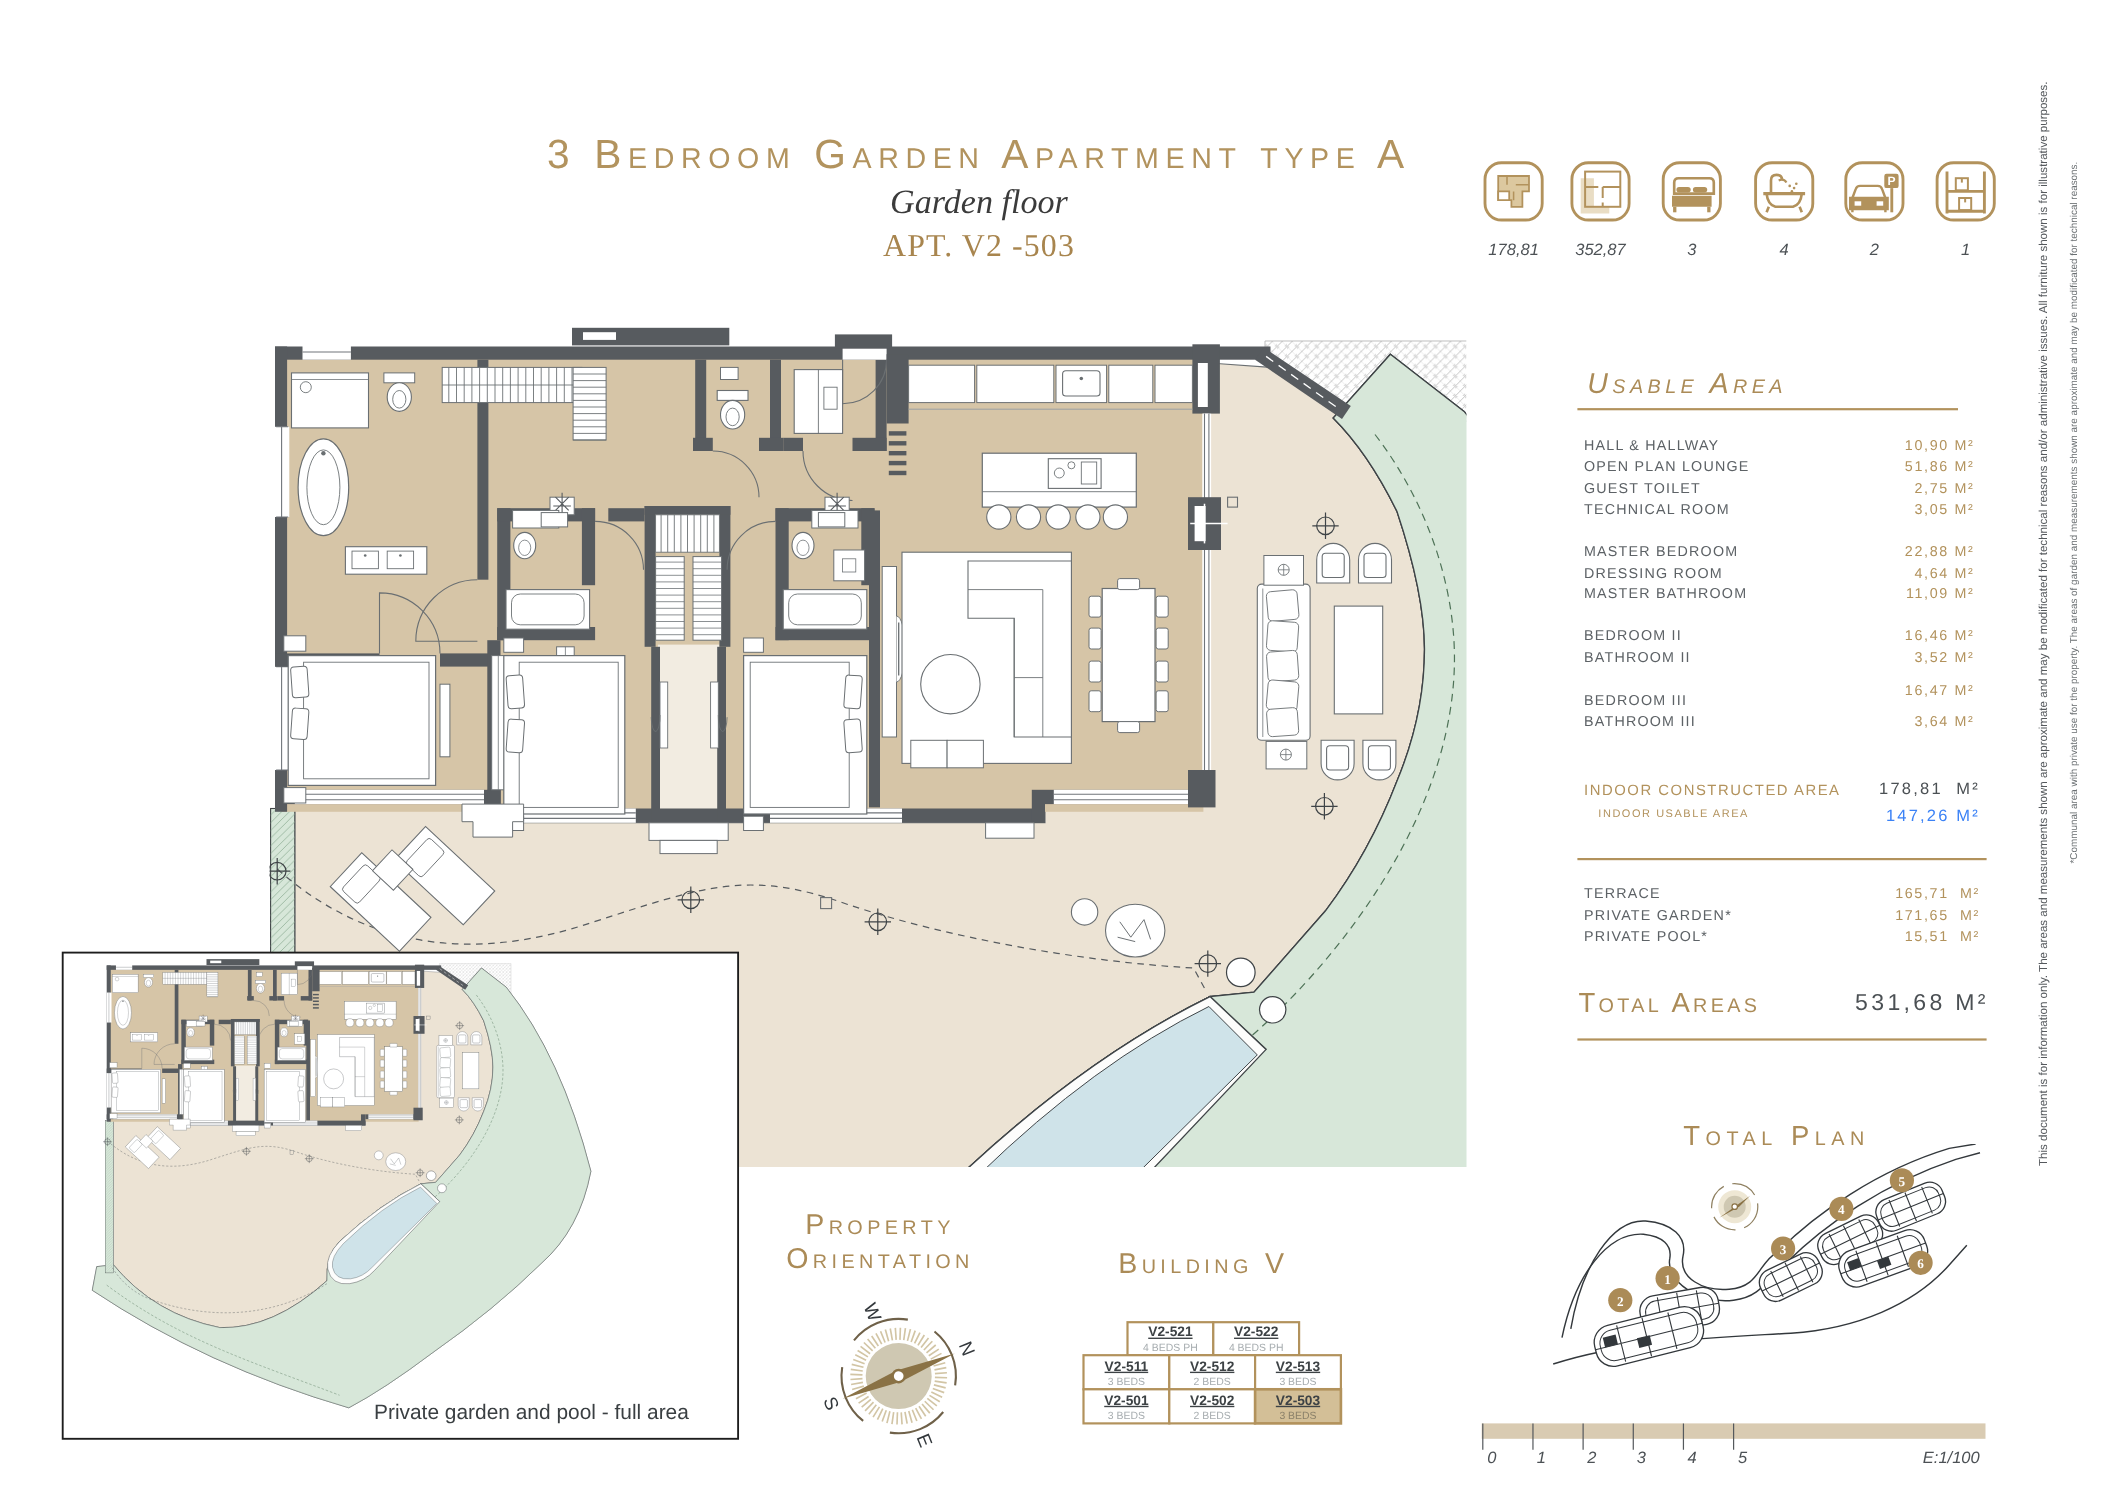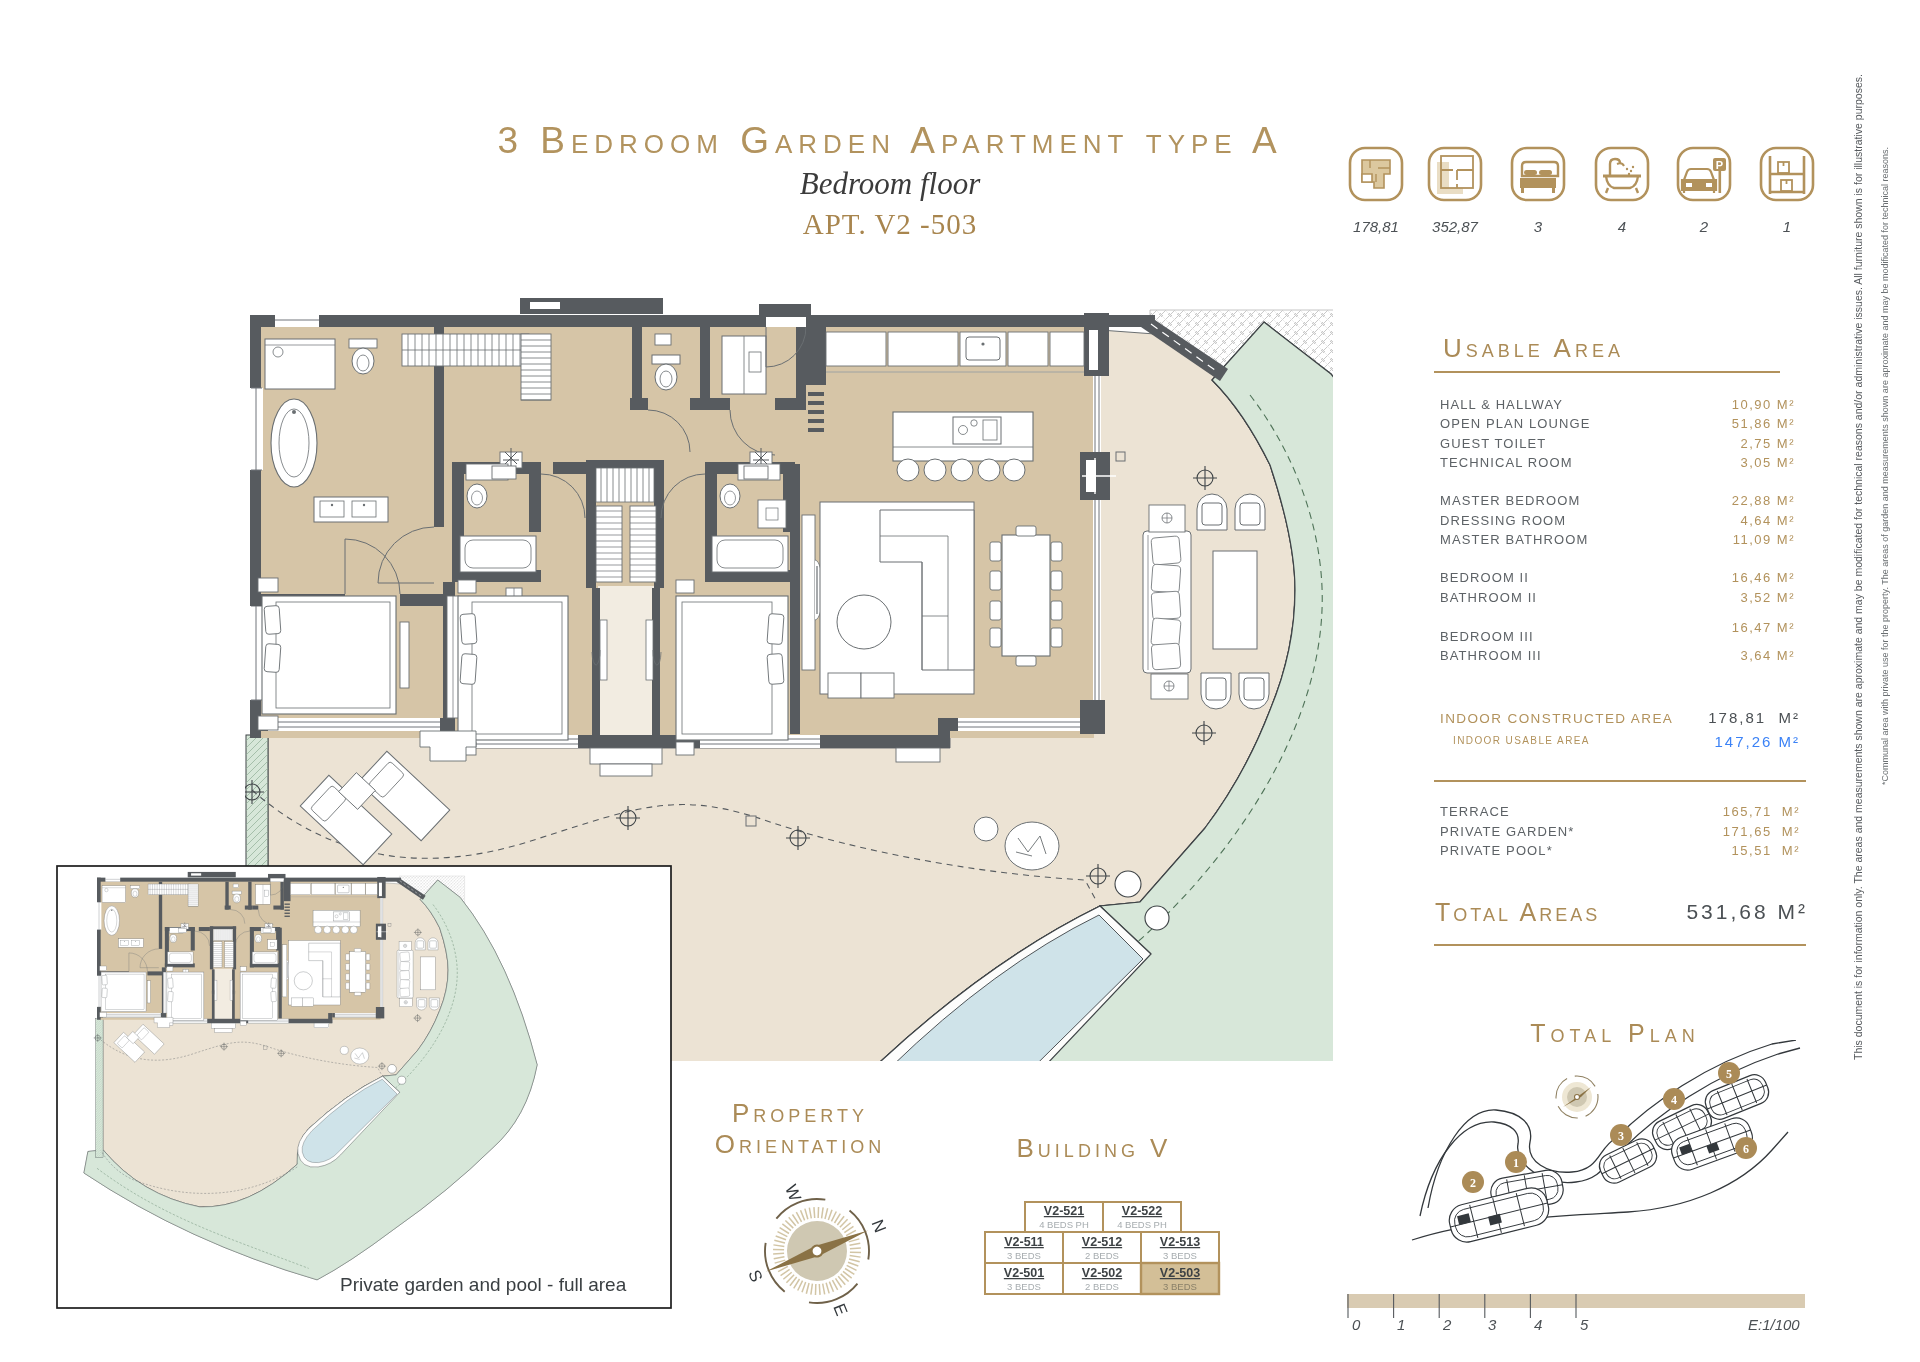--- a/index.html
+++ b/index.html
@@ -7,21 +7,21 @@
 .abs{position:absolute;}
 .lbl{font-size:13px;color:#5d6266;letter-spacing:1.1px;white-space:nowrap;}
 .val{font-size:13px;color:#b2925c;letter-spacing:1.5px;white-space:nowrap;}
 .hdg{color:#ab8b57;letter-spacing:5px;}
 svg{display:block;}
 </style></head><body>
 <div id="page">
 
 <div class="abs" style="left:400px;top:120px;width:980px;text-align:center;font-size:37px;color:#b2935e;letter-spacing:6px;font-variant:small-caps;">3 Bedroom Garden Apartment type A</div>
 
-<div class="abs" style="left:400px;top:166px;width:980px;text-align:center;font-family:'Liberation Serif',serif;font-style:italic;font-size:31px;color:#3b3b3b;">Bedroom floor</div>
+<div class="abs" style="left:400px;top:166px;width:980px;text-align:center;font-family:'Liberation Serif',serif;font-style:italic;font-size:31px;color:#3b3b3b;">Garden floor</div>
 
 <div class="abs" style="left:400px;top:208px;width:980px;text-align:center;font-family:'Liberation Serif',serif;font-size:29px;color:#a8854e;letter-spacing:1px;">APT. V2 -503</div>
 
 <svg class="abs" style="left:1340px;top:140px" width="490" height="100" viewBox="0 0 490 100">
  <g fill="none" stroke="#b2925c" stroke-width="2.6">
 
   <rect x="10" y="8" width="52" height="52" rx="15"></rect>
 
   <rect x="89" y="8" width="52" height="52" rx="15"></rect>
 
@@ -103,21 +103,21 @@
  <g font-style="italic" font-size="15" fill="#4c5155" text-anchor="middle" font-family="Liberation Sans,sans-serif">
   <text x="36" y="92">178,81</text>
   <text x="115" y="92">352,87</text>
   <text x="198" y="92">3</text>
   <text x="282" y="92">4</text>
   <text x="364" y="92">2</text>
   <text x="447" y="92">1</text>
  </g>
 </svg>
 
-<div class="abs hdg" style="left:1443px;top:333px;font-size:26px;font-variant:small-caps;letter-spacing:4px;">Usable Area</div>
+<div class="abs hdg" style="left:1443px;top:333px;font-size:26px;font-variant:small-caps;letter-spacing:4px;font-style:italic;">Usable Area</div>
 
 <div class="abs" style="left:1434px;top:371px;width:346px;height:2px;background:#b2925c;"></div>
 
 <div class="abs lbl" style="left:1440px;top:397px;">HALL &amp; HALLWAY</div>
 <div class="abs val" style="left:1640px;top:397px;width:155px;text-align:right;">10,90 M²</div>
 
 <div class="abs lbl" style="left:1440px;top:416px;text-align:right;">OPEN PLAN LOUNGE</div>
 <div class="abs val" style="left:1640px;top:416px;width:155px;text-align:right;">51,86 M²</div>
 
 <div class="abs lbl" style="left:1440px;top:436px;">GUEST TOILET</div>

